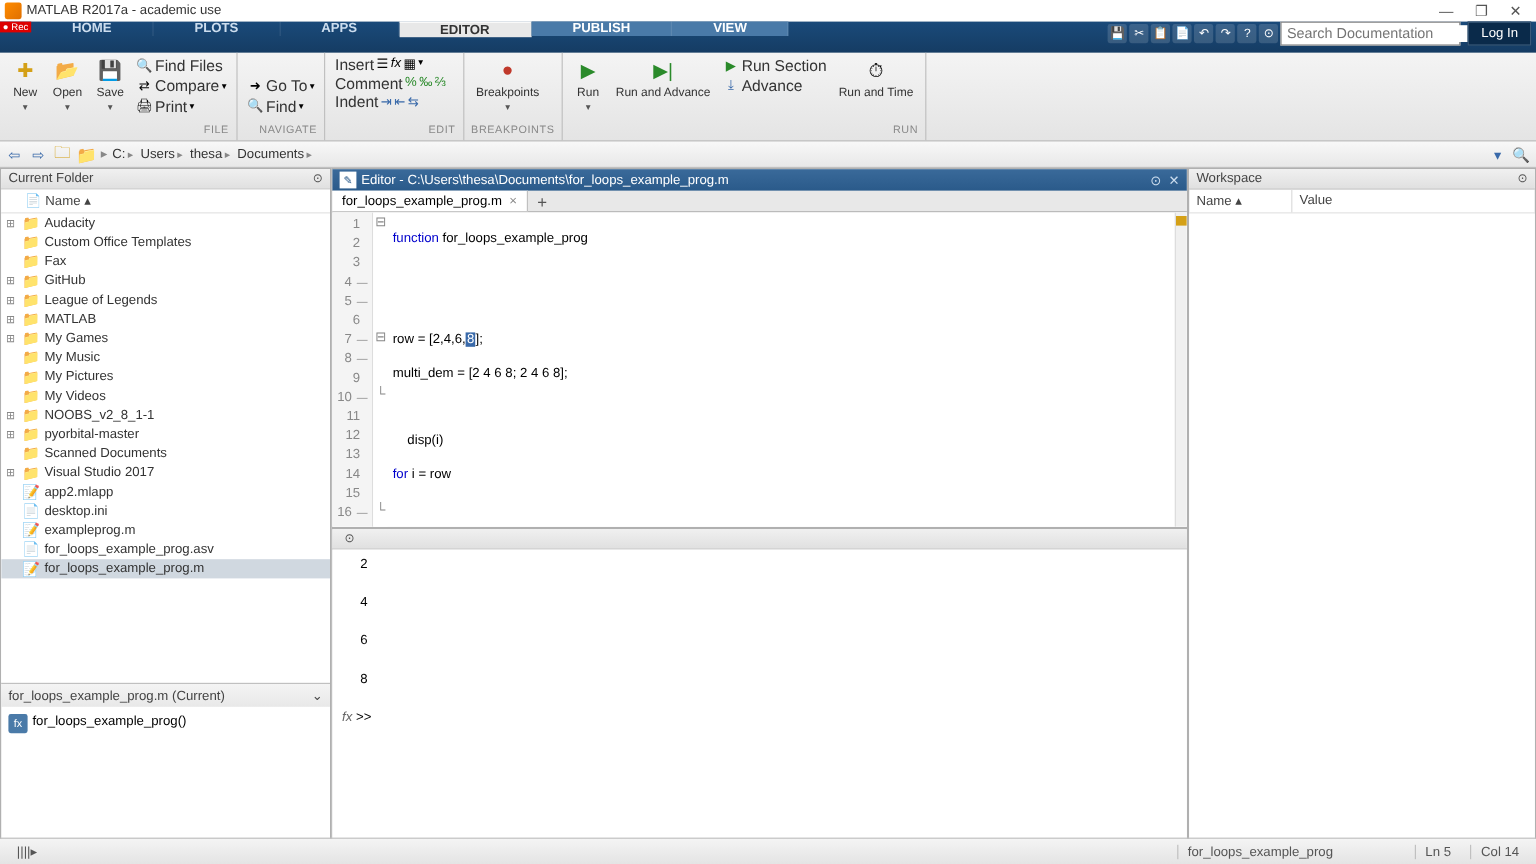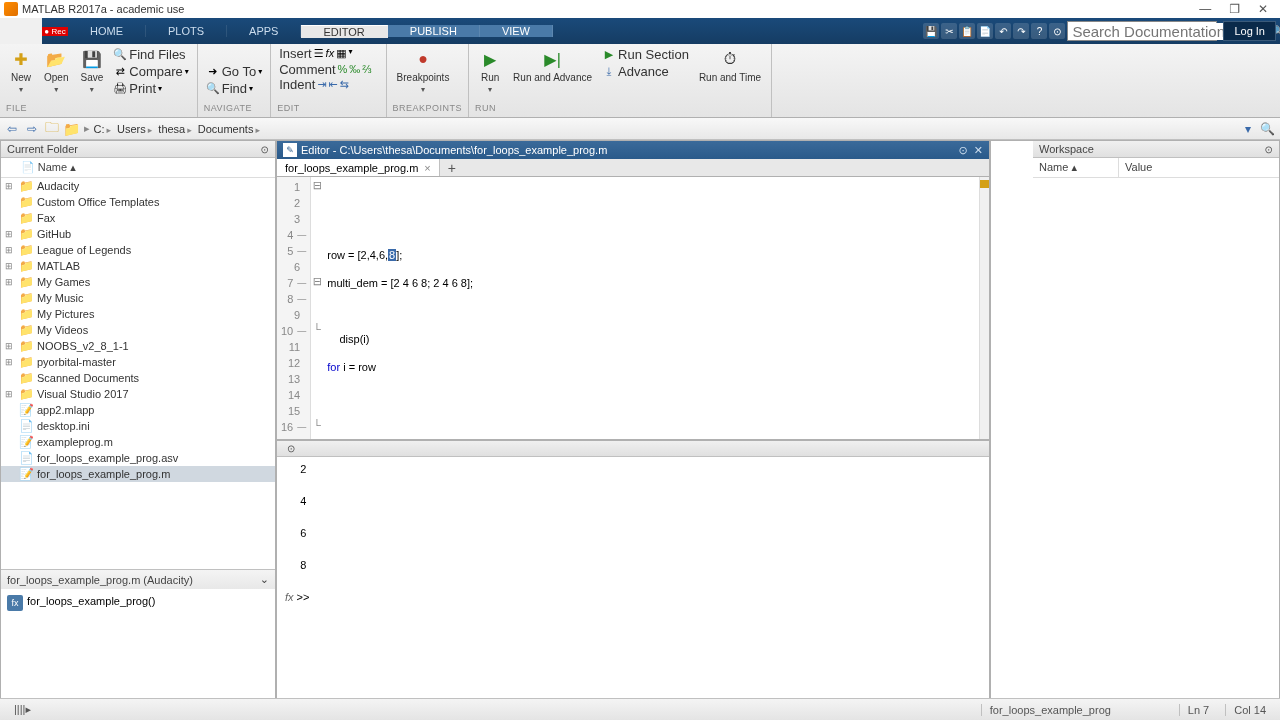--- a/index.html
+++ b/index.html
@@ -6,35 +6,35 @@
 body { background: #f0f0f0; width: 1280px; height: 720px; overflow: hidden; position: relative; }
 
 
 .titlebar { height: 18px; background: #fff; display: flex; align-items: center; padding: 0 4px; }
 .titlebar .icon { width: 14px; height: 14px; background: linear-gradient(135deg,#ff8c00,#e07000); border-radius: 2px; margin-right: 4px; }
 .titlebar .title { color: #333; flex: 1; }
 .titlebar .controls { display: flex; gap: 18px; margin-right: 8px; }
 .titlebar .controls span { cursor: pointer; font-size: 12px; color: #555; }
 
 
-.tabstrip { height: 26px; background: linear-gradient(#1a4a7a,#153c63); display: flex; align-items: center; margin-left: 42px; }
+.tabstrip { height: 26px; background: linear-gradient(#1a4a7a,#153c63); display: flex; align-items: flex-start; }
 .tabstrip .rec { background: #d00; width: 26px; display:flex; align-items:center; justify-content:center; color:#fff; font-size:8px;}
-.tab { padding: 0 22px; color: #cde; display: flex; align-items: center; cursor: pointer; border-right: 1px solid rgba(255,255,255,0.1); }
+.tab { padding: 0 34px; color: #cde; display: flex; align-items: center; cursor: pointer; border-right: 1px solid rgba(255,255,255,0.1); font-weight: bold; }
 .tab.active { background: #4a7aa8; color: #fff; }
 .tab.selected { background: #e8e8e8; color: #333; border-top: 1px solid #fff; }
 .tabstrip .right { margin-left: auto; display:flex; align-items:center; gap:2px; padding-right:4px;}
 .tabstrip .right .tbtn { width:16px; height:16px; background:rgba(255,255,255,0.15); border-radius:2px; display:flex; align-items:center; justify-content:center; color:#fff; font-size:10px; cursor:pointer;}
 .searchdoc { width:150px; height:20px; background:#fff; border:1px solid #888; padding:0 4px; display:flex; align-items:center;}
-.searchdoc input { border:none; outline:none; flex:1; font-size:15px;}
+.searchdoc input { border:none; outline:none; flex:1; font-size:12px;}
 .login-btn { background:#0a2a4a; color:#fff; padding:3px 10px; border:1px solid #3a5a7a; cursor:pointer; margin-left:4px;}
 
 
 .ribbon { height: 74px; background: linear-gradient(#f4f4f4,#e4e4e4); border-bottom: 1px solid #b0b0b0; display:flex; }
 .rgroup { border-right:1px solid #c0c0c0; padding:2px 6px; display:flex; flex-direction:column; justify-content:space-between;}
-.rgroup .label { text-align:left; font-size:9px; color:#888; text-transform:uppercase; letter-spacing:0.5px; padding-bottom:2px;}
+.rgroup .label { text-align:right; font-size:9px; color:#888; text-transform:uppercase; letter-spacing:0.5px; padding-bottom:2px;}
 .rgroup .items { display:flex; gap:4px; flex:1; align-items:flex-start;}
 .rbtn { display:flex; flex-direction:column; align-items:center; gap:2px; padding:2px 4px; cursor:pointer; }
 .rbtn .ico { width:22px; height:22px; display:flex; align-items:center; justify-content:center; font-size:16px;}
 .rbtn .lbl { font-size:10px; color:#333; text-align:center; line-height:11px;}
 .rbtn.small { flex-direction:row; padding:1px 2px;}
 .rbtn.small .ico {width:14px;height:14px;font-size:11px;}
 .rbtn.small .lbl { font-size:13px;}
 .vstack { display:flex; flex-direction:column; gap:1px; justify-content:center;}
 .ico.yellow { color:#d4a017;}
 .ico.green { color:#2a8a2a;}
@@ -95,21 +95,21 @@
 .code-right { width:10px; background:#f0f0f0; border-left:1px solid #ddd;}
 .code-right .mark { width:100%; height:8px; background:#d4a017; margin-top:3px;}
 
 
 .cmd-panel { border-top:1px solid #b0b0b0; flex:1; display:flex; flex-direction:column;}
 .cmd-body { flex:1; background:#fff; padding:4px 8px; font-family:Consolas,monospace; font-size:12px; overflow:auto;}
 .cmd-body .line { height:16px; line-height:16px; white-space:pre;}
 .fx { font-style:italic; color:#666;}
 
 
-.workspace { width:290px;padding-left:42px; }
+.workspace { width:290px; }
 .ws-cols { display:flex; border-bottom:1px solid #ddd;}
 .ws-col { padding:3px 6px; color:#444; cursor:pointer;}
 .ws-col:first-child { width:86px; border-right:1px solid #ddd;}
 
 
 .statusbar { position:absolute; bottom:0; left:0; right:0; height:22px; background:linear-gradient(#f4f4f4,#e4e4e4); border-top:1px solid #c0c0c0; display:flex; align-items:center; padding:0 6px; gap:8px;}
 .statusbar .cell { border-left:1px solid #c0c0c0; padding:0 8px; color:#555;}
 .statusbar .cell:first-child { border-left:none;}
 .statusbar .spacer { flex:1;}
 </style>
@@ -397,21 +397,21 @@
           <span class="fname">for_loops_example_prog.asv</span>
         </div>
         <div class="fileitem selected">
           <span class="expand"></span>
           <span class="ficon m-ficon">📝</span>
           <span class="fname">for_loops_example_prog.m</span>
         </div>
       </div>
     <div class="detail-panel">
       <div class="detail-header">
-        <span>for_loops_example_prog.m  (Audacity)</span>
+        <span>for_loops_example_prog.m  (Current)</span>
         <span style="flex:1"></span>
           <span class="pbtn">⌄</span>
       </div>
       <div class="detail-body">
         <div class="ficon">fx</div>
         <span>for_loops_example_prog()</span>
       </div>
     </div>
   </div>
 
@@ -461,20 +461,21 @@
             <div class="fl"></div>
             <div class="fl">└</div>
           <div class="fl"></div>
             <div class="fl"></div>
             <div class="fl"></div>
             <div class="fl"></div>
             <div class="fl"></div>
             <div class="fl">└</div>
         </div>
         <div class="code">
+<div class="cl"><span class="kw">function</span><span> for_loops_example_prog</span></div>
 <div class="cl"></div>
 <div class="cl"></div>
 <div class="cl"><span>row = [2,4,6,</span><span class="hlchar">8</span><span>];</span></div>
 <div class="cl">multi_dem = [2 4 6 8; 2 4 6 8];</div>
 <div class="cl"></div>
 <div class="cl">    disp(i)</div>
 <div class="cl"><span class="kw">for</span><span> i = row</span></div>
 <div class="cl"></div>
 
 
@@ -515,15 +516,15 @@
       <div class="ws-col">Value</div>
     </div>
     <div style="flex:1;background:#fff;"></div>
   </div>
 </div>
 
 <div class="statusbar">
   <div class="cell">||||▸</div>
   <div class="spacer"></div>
   <div class="cell" style="width:190px;">for_loops_example_prog</div>
-  <div class="cell">Ln  7</div>
+  <div class="cell">Ln  5</div>
   <div class="cell">Col  14</div>
 </div>
 
 </body></html>

